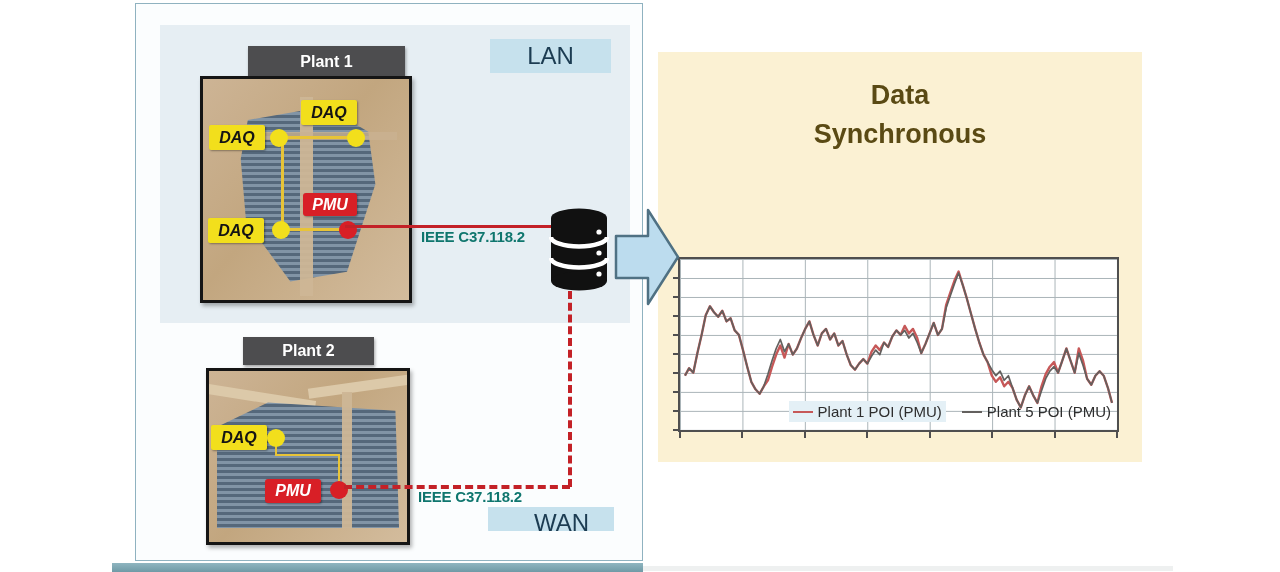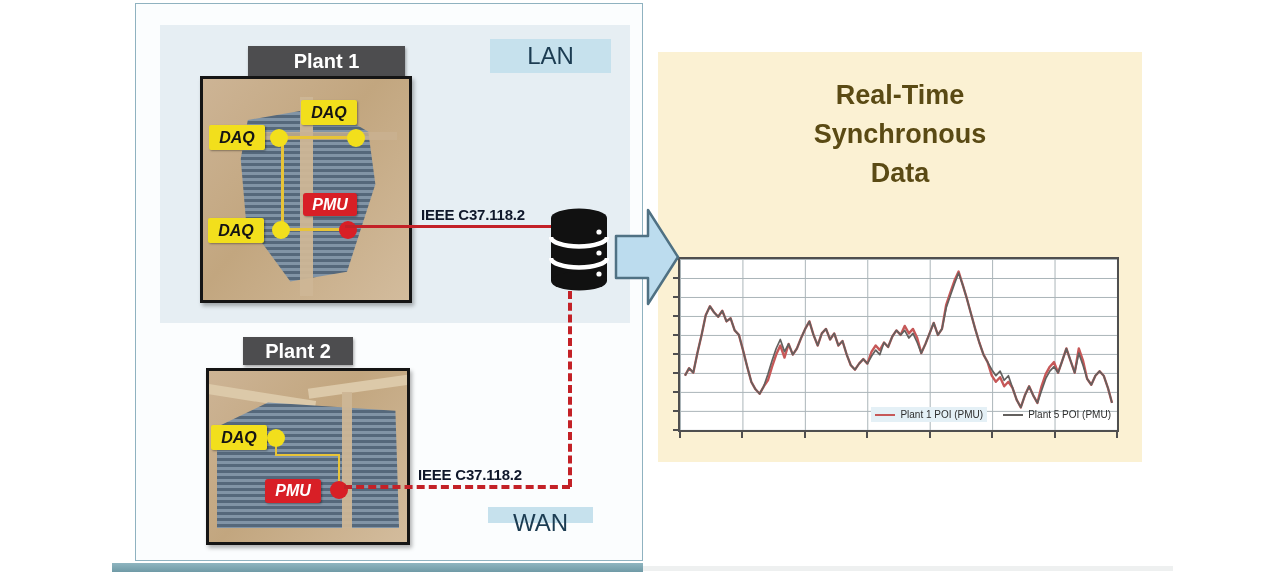--- a/index.html
+++ b/index.html
@@ -10,27 +10,27 @@
   .outer-box{position:absolute;left:135px;top:3px;width:508px;height:558px;
              background:#fbfdfe;border:1.6px solid #8fb2c0;box-sizing:border-box;}
   .same-grid{position:absolute;left:135px;top:3px;width:158px;height:32px;
              background:#b9dbe3;color:#16394a;font-size:22px;line-height:32px;
              padding-left:14px;box-sizing:border-box;}
   .lan-region{position:absolute;left:160px;top:25px;width:470px;height:298px;
               background:#e6eef3;}
   .zone-label{position:absolute;background:#c6e1ed;color:#1c3c52;font-size:24px;
               text-align:center;}
   .lan-label{left:490px;top:39px;width:121px;height:34px;line-height:34px;}
-  .wan-label{left:488px;top:507px;width:105px;height:16px;line-height:32px;}
+  .wan-label{left:488px;top:507px;width:105px;height:24px;line-height:32px;padding-left:21px;}
 
   
   .plant-title{position:absolute;background:#4d4d4f;color:#ffffff;font-weight:bold;
-               font-size:20px;text-align:center;box-shadow:1px 2px 3px rgba(0,0,0,.35);}
+               font-size:16px;text-align:center;box-shadow:1px 2px 3px rgba(0,0,0,.35);}
   .p1-title{left:248px;top:46px;width:157px;height:31px;line-height:31px;}
-  .p2-title{left:243px;top:337px;width:110px;height:28px;line-height:28px;}
+  .p2-title{left:243px;top:337px;width:131px;height:28px;line-height:28px;}
 
   
   .sat{position:absolute;border:3px solid #151515;box-sizing:border-box;
        background:linear-gradient(130deg,#cdb495 0%,#c2a67f 45%,#d3bc9d 100%);
        overflow:hidden;box-shadow:2px 3px 4px rgba(0,0,0,.3);font-style:italic;}
   .sat1{left:200px;top:76px;width:212px;height:227px;}
   .sat2{left:206px;top:368px;width:204px;height:177px;}
   .panels{position:absolute;background:repeating-linear-gradient(#55687b 0 3px,#8194a6 3px 6px);}
   .panels1{left:8%;top:8%;width:86%;height:88%;
            clip-path:polygon(16% 12%,60% 5%,84% 18%,88% 45%,72% 90%,40% 95%,15% 64%,12% 32%);}
@@ -48,22 +48,22 @@
   .daq{position:absolute;background:#f2df1c;color:#141414;font-weight:bold;font-size:16px;
        text-align:center;border-radius:2px;box-shadow:1px 1px 2px rgba(0,0,0,.35);}
   .pmu{position:absolute;background:#d81f26;color:#ffffff;font-weight:bold;font-size:16px;
        text-align:center;border-radius:3px;box-shadow:1px 1px 2px rgba(0,0,0,.35);}
   .dot{position:absolute;width:18px;height:18px;border-radius:50%;}
   .dot-y{background:#f2df1c;}
   .dot-r{background:#d81f26;}
   .wire{position:absolute;background:#e8c437;}
 
   
-  .proto-label{position:absolute;color:#0f172a;font-weight:bold;font-size:15px;
-               letter-spacing:-0.2px;white-space:nowrap;}
+  .proto-label{position:absolute;color:#0f766e;font-weight:bold;font-size:15px;
+               letter-spacing:-0.2px;white-space:nowrap;margin-top:22px;}
   .red-solid{position:absolute;left:345px;top:225px;width:213px;height:3px;background:#c32127;}
   .red-dash-v{position:absolute;left:568px;top:291px;width:0;height:196px;
               border-left:4px dashed #c32127;}
   .red-dash-h{position:absolute;left:344px;top:485px;width:226px;height:0;
               border-top:4px dashed #c32127;}
 
   
   .db-icon{position:absolute;left:549px;top:208px;width:60px;height:84px;}
   .big-arrow{position:absolute;left:613px;top:205px;width:68px;height:104px;z-index:5;}
 
@@ -76,21 +76,21 @@
   
   .chart{position:absolute;left:678px;top:257px;width:441px;height:175px;
          background:#ffffff;border:2px solid #4f4f4f;box-sizing:border-box;
          background-image:linear-gradient(to right,#aab4b8 1px,transparent 1px),
                           linear-gradient(to bottom,#aab4b8 1px,transparent 1px);
          background-size:calc(100%/7) calc(100%/9);}
   .chart svg{position:absolute;left:0;top:0;}
   .tick-b{position:absolute;width:2px;height:6px;background:#4f4f4f;top:173px;}
   .tick-l{position:absolute;width:6px;height:2px;background:#4f4f4f;left:-7px;}
   .legend{position:absolute;right:6px;bottom:8px;display:flex;gap:16px;align-items:center;
-          font-size:10px;color:#2e2e2e;}
+          font-size:15px;color:#2e2e2e;}
   .legend-item{display:flex;align-items:center;gap:5px;}
   .legend-item.hl{background:#e4f0f6;padding:2px 4px;}
   .swatch{display:inline-block;width:20px;height:2px;background:#666;}
 
   
   .bottom-bar{position:absolute;left:112px;top:563px;width:531px;height:9px;
               background:linear-gradient(#8fb5c0,#6f9aa6);}
   .bottom-bar-faint{position:absolute;left:643px;top:566px;width:530px;height:5px;
                     background:#eef0f0;}
 </style>
@@ -157,23 +157,22 @@
     <circle cx="50" cy="45" r="2.6" fill="#ffffff"></circle>
     <circle cx="50" cy="66" r="2.6" fill="#ffffff"></circle>
   </svg>
 
   <svg class="big-arrow" viewBox="0 0 68 104">
     <polygon points="3,31 35,31 35,5 65,52 35,99 35,73 3,73" fill="#bcdcee" stroke="#4f7183" stroke-width="2.5" stroke-linejoin="round"></polygon>
   </svg>
 
   <div class="cream"></div>
   <div class="rt-title">
-    <div>Real-Time</div>
+    <div>Data</div>
     <div>Synchronous</div>
-    <div>Data</div>
   </div>
 
   <div class="chart">
     <svg id="chart-svg" width="437" height="171" viewBox="0 0 437 171" preserveAspectRatio="none">
         <polyline points="5.0,116.7 9.1,109.2 13.3,113.7 17.4,94.1 21.6,75.9 25.7,56.3 29.9,47.3 34.0,53.3 38.2,57.8 42.3,51.8 46.5,62.4 50.6,59.3 54.7,71.4 58.9,75.9 63.0,91.1 67.2,107.7 71.3,122.8 75.5,130.3 79.6,134.8 83.8,127.3 87.9,121.3 92.1,107.7 96.2,95.6 100.3,86.5 104.5,98.6 108.6,85.0 112.8,95.6 116.9,89.5 121.1,79.0 125.2,69.9 129.4,62.4 133.5,75.9 137.7,86.5 141.8,74.4 146.0,69.9 150.1,80.5 154.2,74.4 158.4,86.5 162.5,82.0 166.7,95.6 170.8,106.2 175.0,110.7 179.1,104.6 183.3,100.1 187.4,104.6 191.6,92.6 195.7,86.5 199.8,91.1 204.0,83.5 208.1,88.0 212.3,77.5 216.4,71.4 220.6,75.9 224.7,66.9 228.9,74.4 233.0,69.9 237.2,79.0 241.3,94.1 245.4,85.0 249.6,74.4 253.7,63.9 257.9,75.9 262.0,69.9 266.2,45.8 270.3,33.7 274.5,21.6 278.6,12.5 282.8,26.1 286.9,39.7 291.0,54.8 295.2,69.9 299.3,83.5 303.5,95.6 307.6,103.1 311.8,116.7 315.9,122.8 320.1,118.2 324.2,127.3 328.4,122.8 332.5,128.8 336.7,140.9 340.8,148.4 344.9,136.3 349.1,127.3 353.2,136.3 357.4,143.9 361.5,127.3 365.7,115.2 369.8,107.7 374.0,103.1 378.1,113.7 382.3,101.6 386.4,89.5 390.5,101.6 394.7,113.7 398.8,89.5 403.0,101.6 407.1,119.7 411.3,125.8 415.4,116.7 419.6,112.2 423.7,116.7 427.9,128.8 432.0,143.9" fill="none" stroke="#c65858" stroke-width="2.4" stroke-linejoin="round"></polyline>
         <polyline points="5.0,116.7 9.1,109.2 13.3,113.7 17.4,94.1 21.6,75.9 25.7,56.3 29.9,47.3 34.0,53.3 38.2,57.8 42.3,51.8 46.5,62.4 50.6,59.3 54.7,71.4 58.9,75.9 63.0,91.1 67.2,107.7 71.3,122.8 75.5,130.3 79.6,134.8 83.8,127.3 87.9,115.2 92.1,101.6 96.2,89.5 100.3,80.5 104.5,92.6 108.6,85.0 112.8,95.6 116.9,89.5 121.1,79.0 125.2,69.9 129.4,62.4 133.5,75.9 137.7,86.5 141.8,74.4 146.0,69.9 150.1,80.5 154.2,74.4 158.4,86.5 162.5,82.0 166.7,95.6 170.8,106.2 175.0,110.7 179.1,104.6 183.3,100.1 187.4,104.6 191.6,97.1 195.7,91.1 199.8,95.6 204.0,83.5 208.1,88.0 212.3,77.5 216.4,71.4 220.6,75.9 224.7,71.4 228.9,79.0 233.0,74.4 237.2,83.5 241.3,94.1 245.4,85.0 249.6,74.4 253.7,63.9 257.9,75.9 262.0,69.9 266.2,48.8 270.3,36.7 274.5,24.6 278.6,14.0 282.8,26.1 286.9,39.7 291.0,54.8 295.2,69.9 299.3,83.5 303.5,95.6 307.6,103.1 311.8,110.7 315.9,116.7 320.1,112.2 324.2,121.3 328.4,116.7 332.5,128.8 336.7,140.9 340.8,148.4 344.9,136.3 349.1,127.3 353.2,136.3 357.4,143.9 361.5,131.8 365.7,119.7 369.8,112.2 374.0,107.7 378.1,113.7 382.3,101.6 386.4,89.5 390.5,101.6 394.7,113.7 398.8,94.1 403.0,106.2 407.1,119.7 411.3,125.8 415.4,116.7 419.6,112.2 423.7,116.7 427.9,128.8 432.0,143.9" fill="none" stroke="#63605e" stroke-width="1.7" stroke-linejoin="round"></polyline>
       </svg>
     <div class="legend">
       <span class="legend-item hl">
         <span class="swatch" id="sw0" style="background: rgb(198, 88, 88);"></span>

